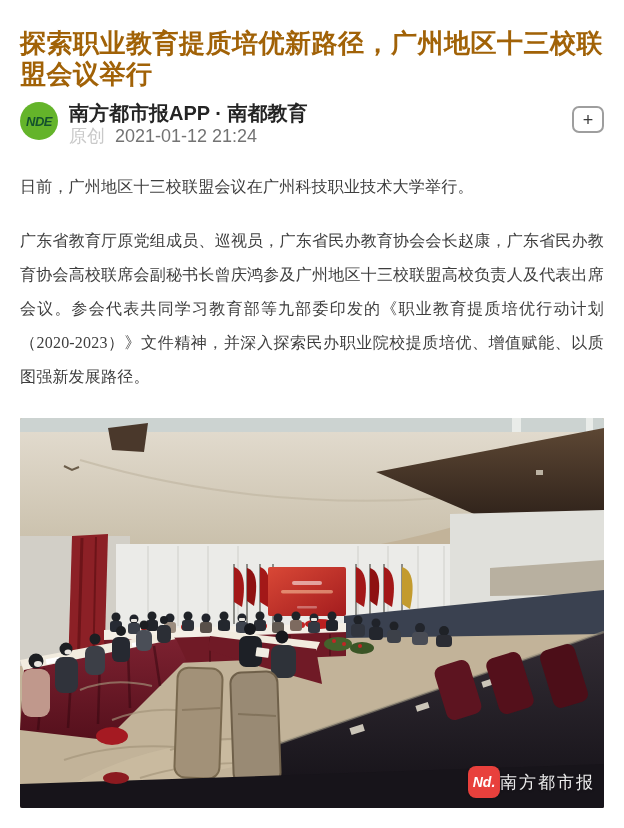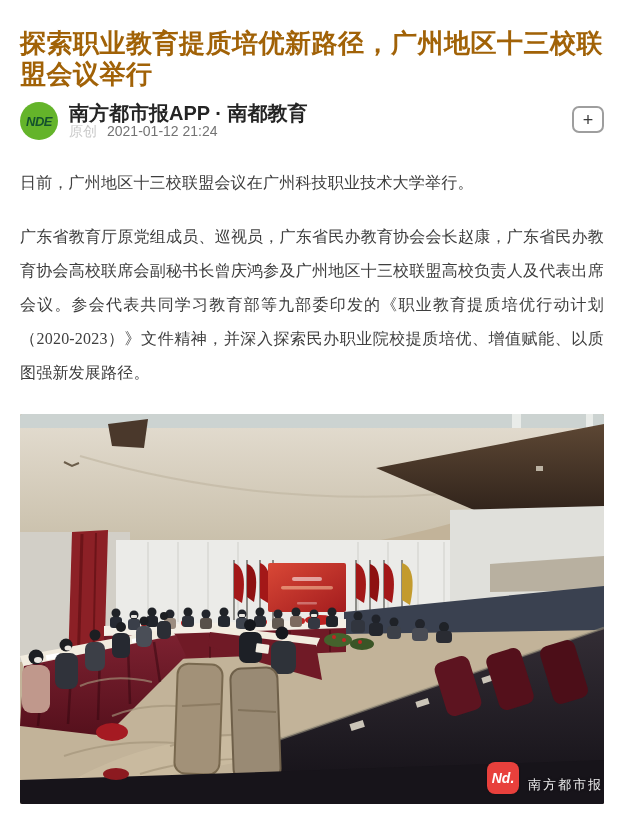--- a/index.html
+++ b/index.html
@@ -19,21 +19,21 @@
   .author-row{display:flex;align-items:flex-start;margin-top:12px;position:relative;}
   .pub-logo{
     width:38px;height:38px;border-radius:50%;background:var(--brand-green,#64b42a);
     display:flex;align-items:center;justify-content:center;flex:0 0 38px;cursor:pointer;
   }
   .pub-logo span{
     color:#14532d;font-weight:700;font-style:italic;font-size:13px;letter-spacing:-.5px;
   }
   .author-meta{margin-left:11px;flex:1;}
   .author-name{font-size:20px;font-weight:700;color:#242424;line-height:20px;margin-top:1px;cursor:pointer;}
-  .author-sub{font-size:14px;line-height:16px;display:flex;align-items:flex-end;}
+  .author-sub{margin-top:5px;font-size:18px;line-height:16px;display:flex;align-items:flex-end;}
   .origin{color:#c9c9c9;margin-right:10px;}
   .time{color:#737373;}
   .follow-btn{
     position:absolute;right:0;top:4px;width:32px;height:27px;background:#fff;
     border:2px solid #9e9e9e;border-radius:7px;color:#3a3a3a;font-size:18px;line-height:22px;
     text-align:center;cursor:pointer;padding:0;font-family:inherit;
   }
 
   p.body-par{
     margin:20px 0 0;font-size:16px;line-height:34px;color:#3e3e3e;
@@ -41,30 +41,30 @@
   }
   p.body-par:first-of-type{margin-top:26px;}
 
   figure.photo-fig{margin:24px 0 0;}
   .photo{
     position:relative;width:584px;height:390px;border-radius:2px;overflow:hidden;
     background:#c3b59b;cursor:pointer;
   }
   .photo svg{display:block;width:100%;height:100%;}
   .watermark{
-    position:absolute;right:1px;bottom:10px;display:flex;align-items:flex-end;gap:9px;
+    position:absolute;right:9px;bottom:10px;display:flex;align-items:center;
   }
   .wm-badge{
     width:32px;height:32px;border-radius:8px;background:var(--watermark-red,#e8403c);
     display:flex;align-items:center;justify-content:center;
     box-shadow:0 0 2px rgba(0,0,0,.25);
   }
   .wm-badge i{color:#fff;font-style:italic;font-weight:700;font-size:14px;}
   .wm-text{
-    color:rgba(255,255,255,.92);font-size:13px;letter-spacing:2px;
+    color:rgba(255,255,255,.92);font-size:17px;letter-spacing:2px;
     text-shadow:0 0 3px rgba(0,0,0,.35);
   }
 </style>
 </head>
 <body>
 
 <div class="page">
 
   <h1 class="title">探索职业教育提质培优新路径，广州地区十三校联盟会议举行</h1>
 

